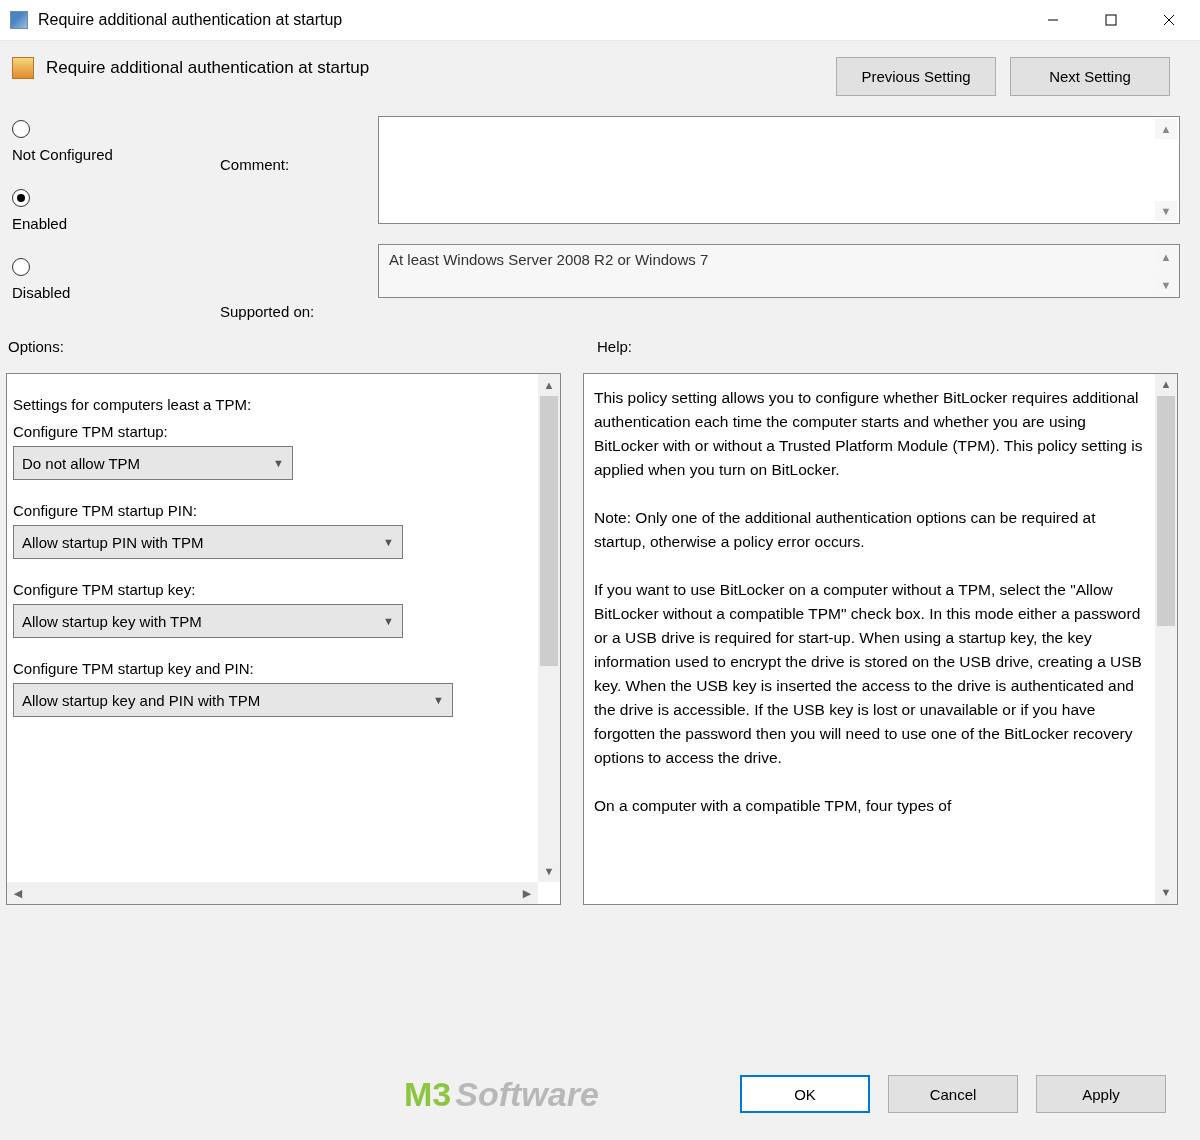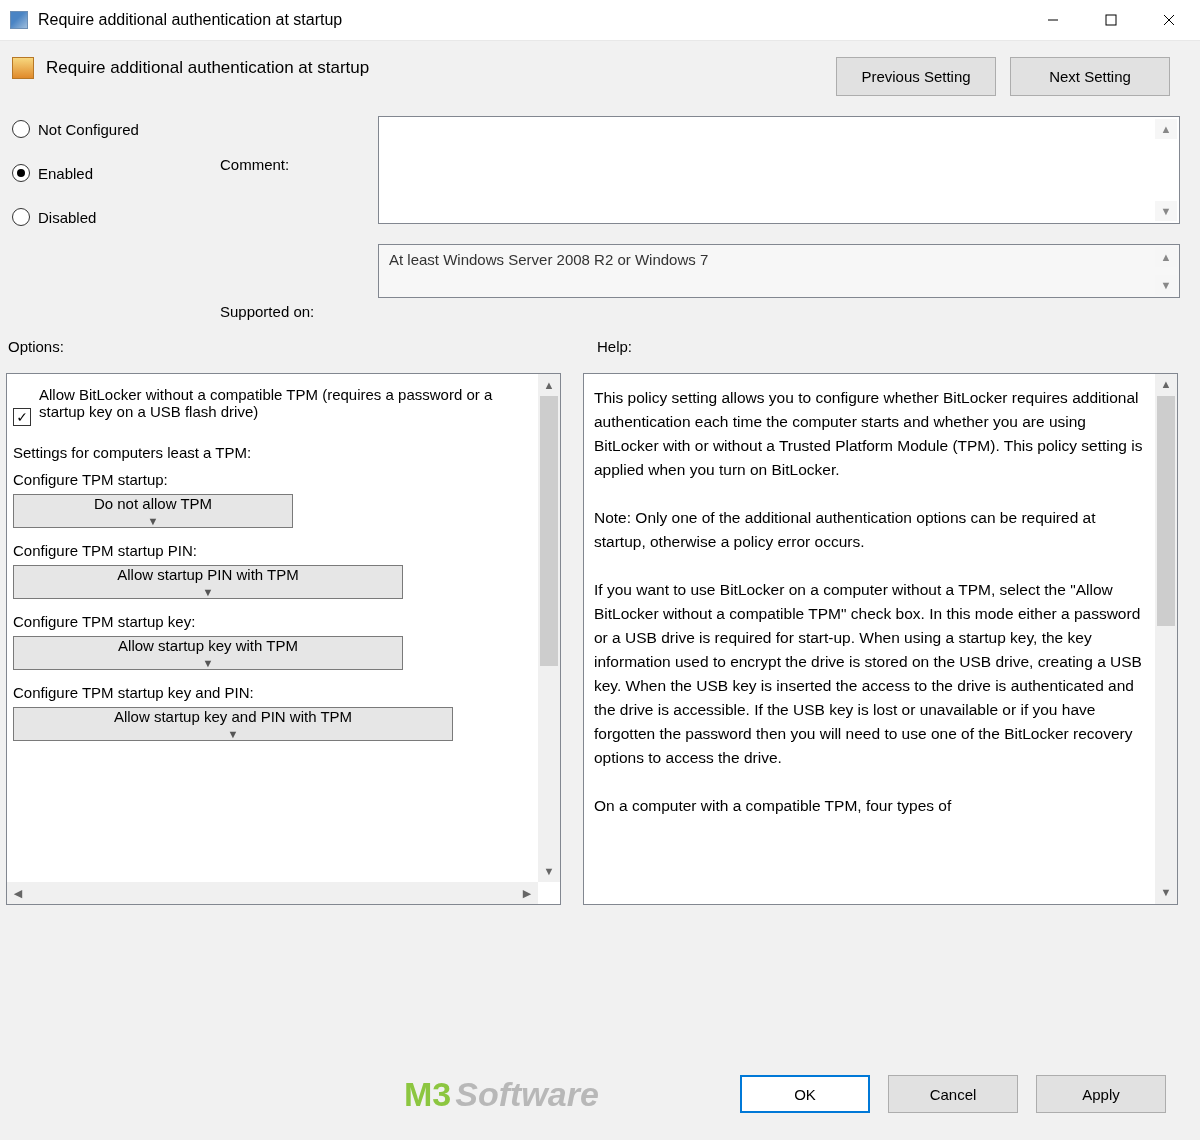--- a/index.html
+++ b/index.html
@@ -65,21 +65,21 @@
     cursor:pointer;
   }
   .config-grid {
     display:grid;
     grid-template-columns: 200px 150px 1fr;
     column-gap:8px;
     row-gap:10px;
     padding:0 6px 0 6px;
   }
   .radio-col { display:flex; flex-direction:column; gap:26px; padding-top:4px;}
-  .radio-item { display:flex; align-items:flex-end; gap:8px; cursor:pointer; }
+  .radio-item { display:flex; align-items:flex-start; gap:8px; cursor:pointer;flex-direction:column; }
   .radio {
     width:18px; height:18px; border-radius:50%;
     border:1px solid #333; background:#fff;
     display:flex; align-items:center; justify-content:center;
   }
   .radio.checked::after {
     content:""; width:8px; height:8px; border-radius:50%; background:#000;
   }
   .label-col { padding-top:4px; font-size:15px;margin-top:36px; }
   .comment-box, .supported-box {
@@ -136,24 +136,23 @@
   }
   .chk.checked::after{ content:"✓"; font-size:14px; line-height:14px;}
   .check-text { display:block; }
   .opt-label { margin:10px 0 6px 0; }
   .combo {
     background:#e6e6e6;
     border:1px solid #7a7a7a;
     height:34px;
     display:flex; align-items:center; justify-content:space-between;
     padding:0 8px 0 8px;
-    margin-bottom:14px;
+    margin-bottom:22px;
     max-width:440px;
     cursor:pointer;
-    flex-direction:column;
   }
   .combo.small{ max-width:280px;}
   .combo .arrow { font-size:11px; color:#555; }
   .vscroll {
     position:absolute; top:0; right:0; width:22px; bottom:22px;
     background:#f0f0f0;
     display:flex; flex-direction:column; justify-content:space-between;
   }
   .vscroll .vsbtn { height:22px; display:flex;align-items:center;justify-content:center; color:#666; font-size:11px; background:#f0f0f0;}
   .vscroll .thumb { position:absolute; left:2px; right:2px; top:22px; height:270px; background:#cdcdcd;}
@@ -267,24 +266,20 @@
     </div>
 
     <div class="mid-labels">
       <span>Options:</span>
       <span style="margin-right:542px">Help:</span>
     </div>
 
     <div class="panels">
       <div class="panel options-panel">
         <div class="options-scroll">
-          <div class="check-row">
-            <span class="chk checked"></span>
-            <span class="check-text">Allow BitLocker without a compatible TPM (requires a password or a startup key on a USB flash drive)</span>
-          </div>
           <div class="opt-label">Settings for computers least a TPM:</div>
 
           <div class="opt-label">Configure TPM startup:</div>
           <div class="combo small">
             <span>Do not allow TPM</span>
             <span class="arrow">▼</span>
           </div>
 
           <div class="opt-label">Configure TPM startup PIN:</div>
           <div class="combo" style="max-width:390px">

